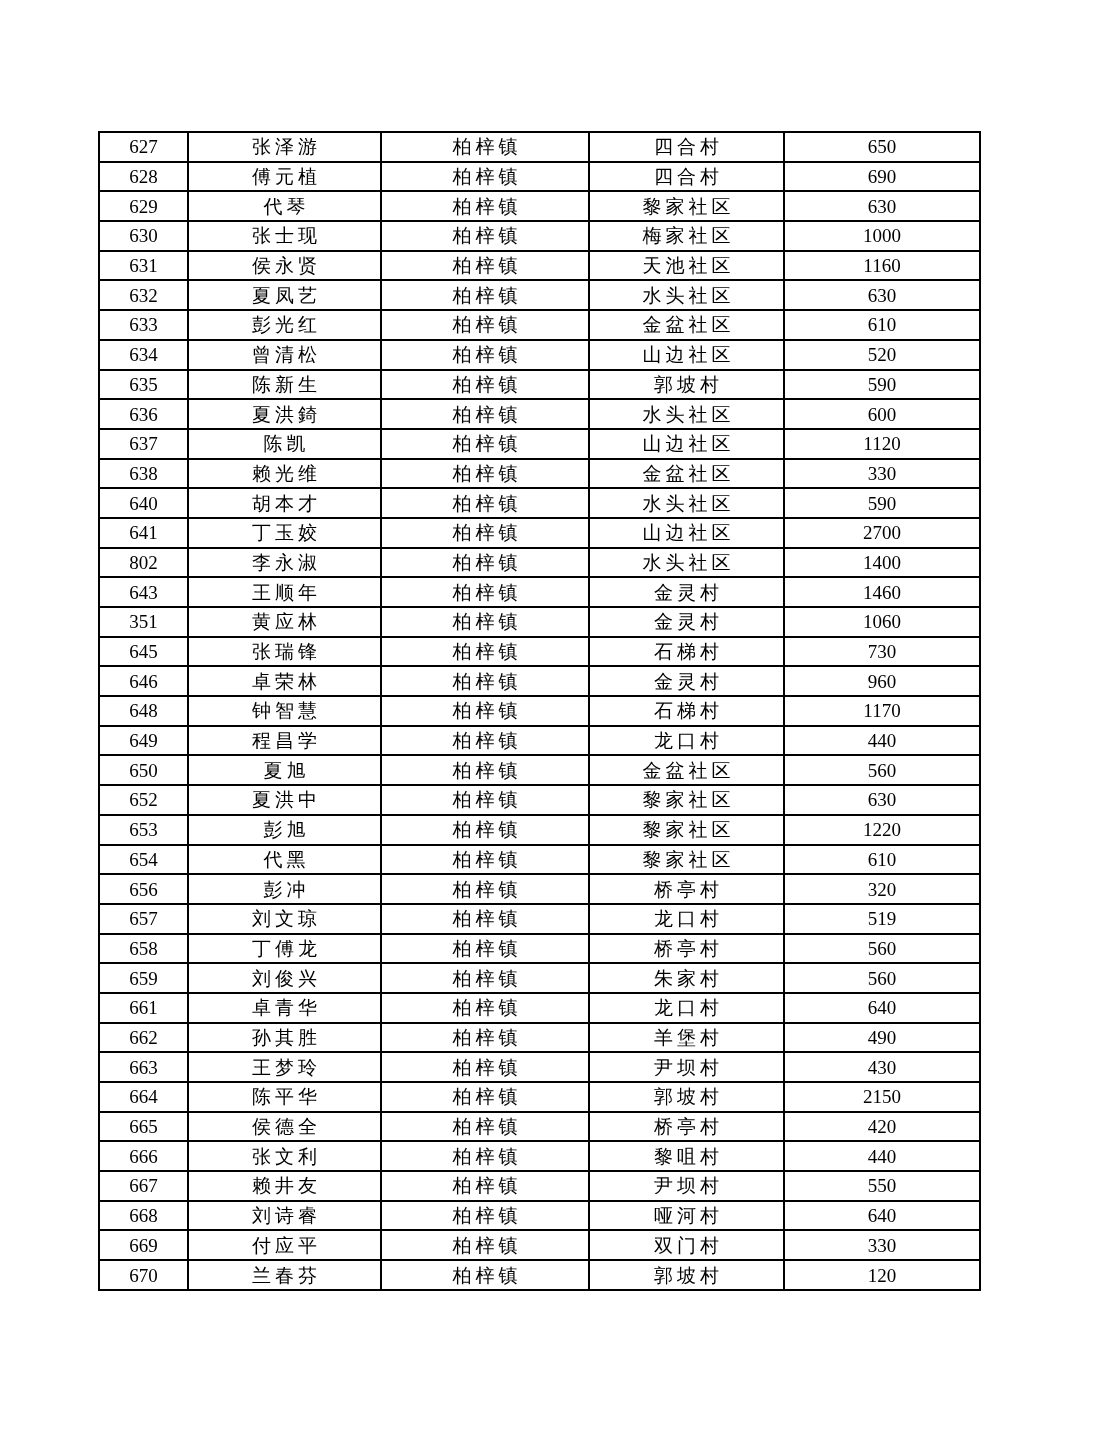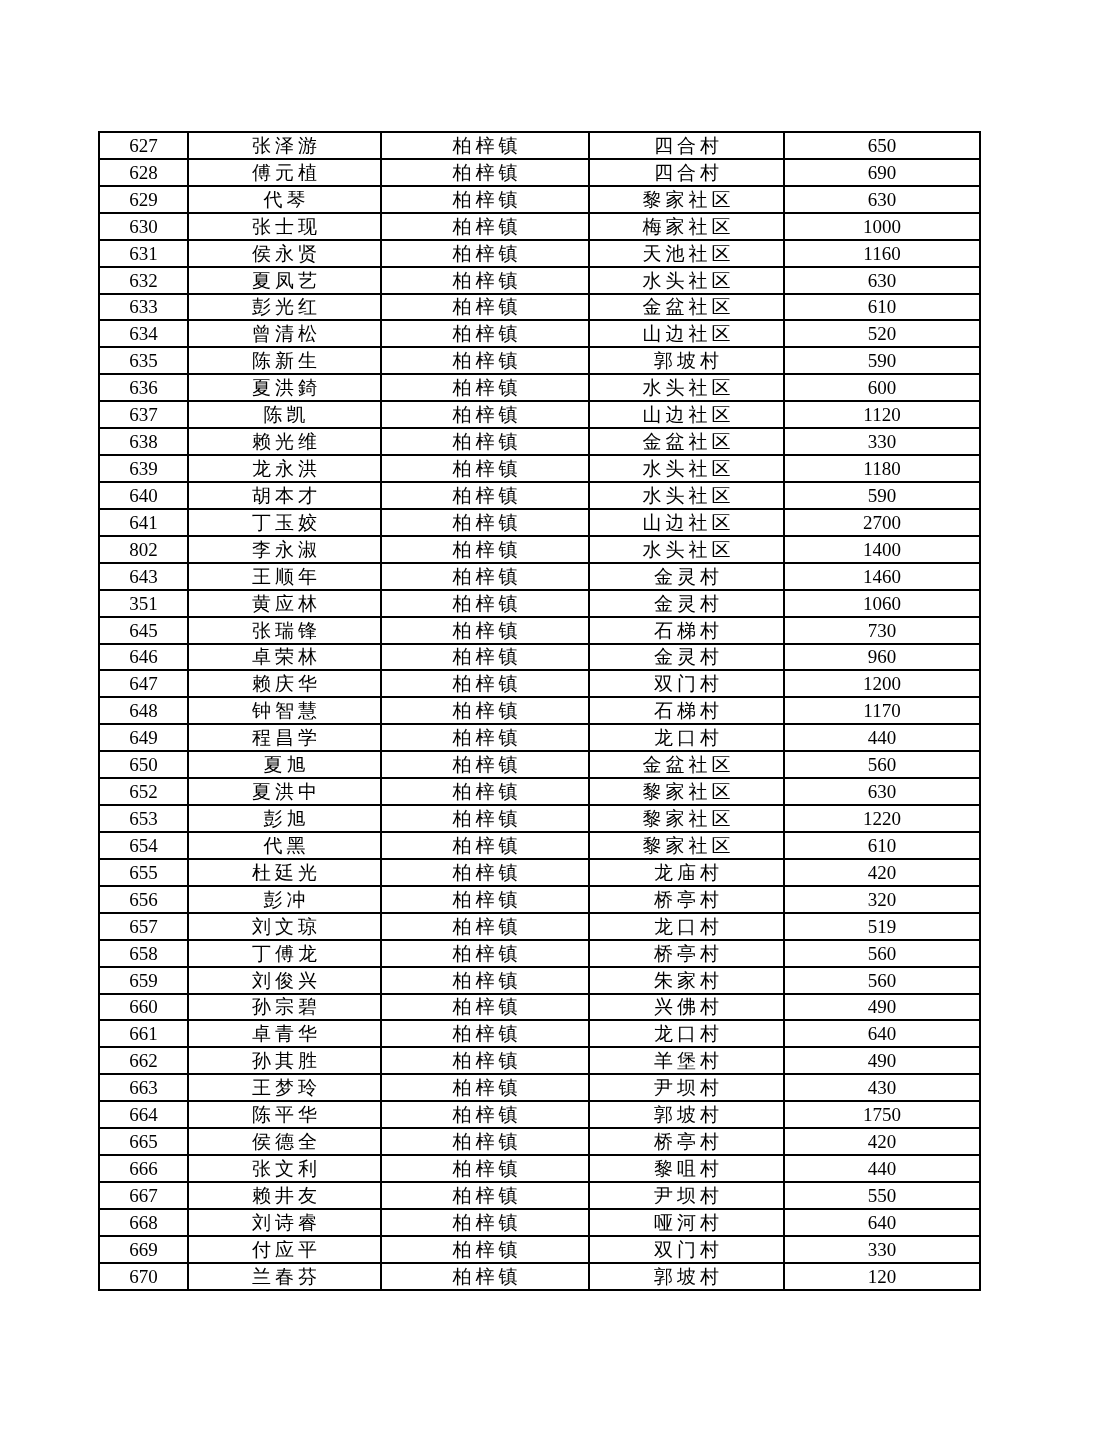--- a/index.html
+++ b/index.html
@@ -160,27 +160,20 @@
   </tr>
 
   <tr>
     <td class="num">638</td>
     <td class="cjk">赖光维</td>
     <td class="cjk">柏梓镇</td>
     <td class="cjk">金盆社区</td>
     <td class="num">330</td>
   </tr>
 
-  <tr>
-    <td class="num">639</td>
-    <td class="cjk">龙永洪</td>
-    <td class="cjk">柏梓镇</td>
-    <td class="cjk">水头社区</td>
-    <td class="num">1180</td>
-  </tr>
 
   <tr>
     <td class="num">640</td>
     <td class="cjk">胡本才</td>
     <td class="cjk">柏梓镇</td>
     <td class="cjk">水头社区</td>
     <td class="num">590</td>
   </tr>
 
   <tr>
@@ -224,27 +217,20 @@
   </tr>
 
   <tr>
     <td class="num">646</td>
     <td class="cjk">卓荣林</td>
     <td class="cjk">柏梓镇</td>
     <td class="cjk">金灵村</td>
     <td class="num">960</td>
   </tr>
 
-  <tr>
-    <td class="num">647</td>
-    <td class="cjk">赖庆华</td>
-    <td class="cjk">柏梓镇</td>
-    <td class="cjk">双门村</td>
-    <td class="num">1200</td>
-  </tr>
 
   <tr>
     <td class="num">648</td>
     <td class="cjk">钟智慧</td>
     <td class="cjk">柏梓镇</td>
     <td class="cjk">石梯村</td>
     <td class="num">1170</td>
   </tr>
 
   <tr>
@@ -281,27 +267,20 @@
   </tr>
 
   <tr>
     <td class="num">654</td>
     <td class="cjk">代黑</td>
     <td class="cjk">柏梓镇</td>
     <td class="cjk">黎家社区</td>
     <td class="num">610</td>
   </tr>
 
-  <tr>
-    <td class="num">655</td>
-    <td class="cjk">杜廷光</td>
-    <td class="cjk">柏梓镇</td>
-    <td class="cjk">龙庙村</td>
-    <td class="num">420</td>
-  </tr>
 
   <tr>
     <td class="num">656</td>
     <td class="cjk">彭冲</td>
     <td class="cjk">柏梓镇</td>
     <td class="cjk">桥亭村</td>
     <td class="num">320</td>
   </tr>
 
   <tr>
@@ -321,27 +300,20 @@
   </tr>
 
   <tr>
     <td class="num">659</td>
     <td class="cjk">刘俊兴</td>
     <td class="cjk">柏梓镇</td>
     <td class="cjk">朱家村</td>
     <td class="num">560</td>
   </tr>
 
-  <tr>
-    <td class="num">660</td>
-    <td class="cjk">孙宗碧</td>
-    <td class="cjk">柏梓镇</td>
-    <td class="cjk">兴佛村</td>
-    <td class="num">490</td>
-  </tr>
 
   <tr>
     <td class="num">661</td>
     <td class="cjk">卓青华</td>
     <td class="cjk">柏梓镇</td>
     <td class="cjk">龙口村</td>
     <td class="num">640</td>
   </tr>
 
   <tr>
@@ -358,21 +330,21 @@
     <td class="cjk">柏梓镇</td>
     <td class="cjk">尹坝村</td>
     <td class="num">430</td>
   </tr>
 
   <tr>
     <td class="num">664</td>
     <td class="cjk">陈平华</td>
     <td class="cjk">柏梓镇</td>
     <td class="cjk">郭坡村</td>
-    <td class="num">1750</td>
+    <td class="num">2150</td>
   </tr>
 
   <tr>
     <td class="num">665</td>
     <td class="cjk">侯德全</td>
     <td class="cjk">柏梓镇</td>
     <td class="cjk">桥亭村</td>
     <td class="num">420</td>
   </tr>
 

